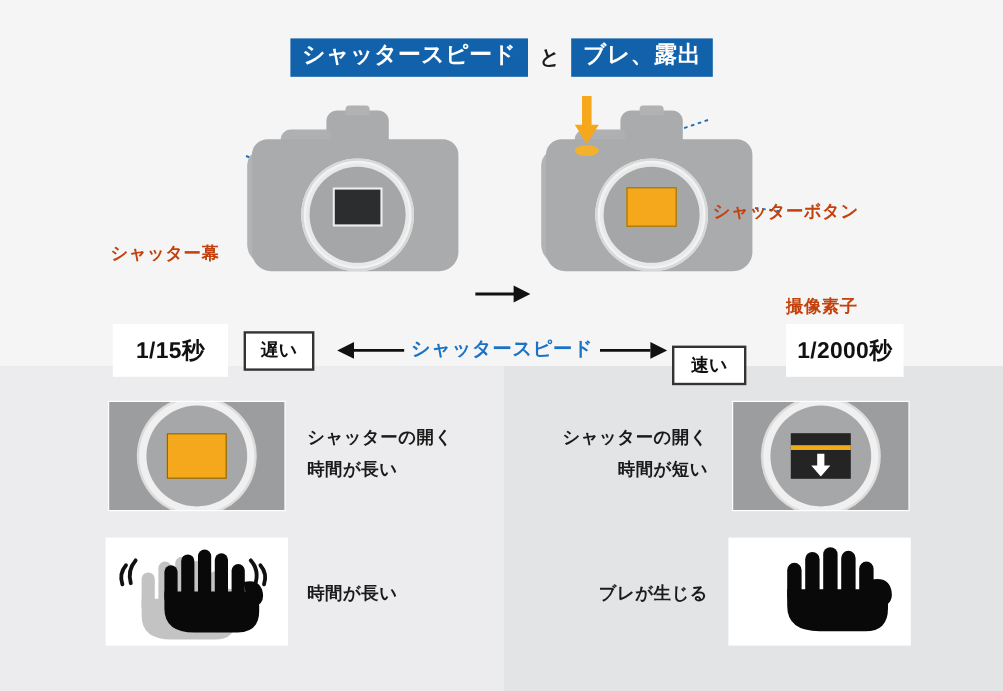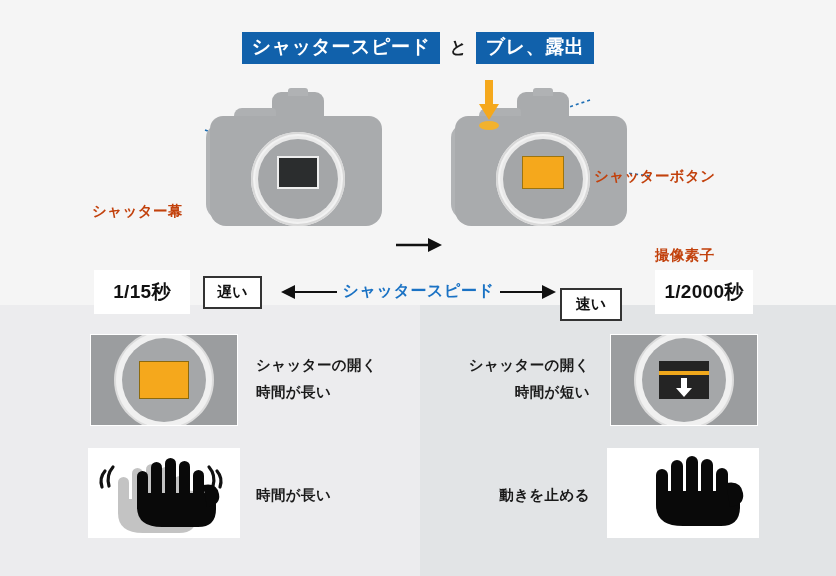--- a/index.html
+++ b/index.html
@@ -321,21 +321,21 @@
         <rect x="76" y="9" width="11" height="46" rx="5.5"></rect>
         <rect x="90" y="12" width="11" height="43" rx="5.5"></rect>
         <rect x="104" y="21" width="11" height="34" rx="5.5"></rect>
         <path d="M48 44 h67 q12 0 12 12 v4 q0 18 -18 18 h-36 q-25 0 -25 -20 Z"></path>
         <path d="M114 36 q14 -3 16 9 q2 11 -12 13 Z"></path>
       </g>
     </svg>
   </div>
   <div class="cap cap-bl">時間が長い</div>
 
-  <div class="cap cap-br">動きを止める</div>
+  <div class="cap cap-br">ブレが生じる</div>
   <div class="cardimg img-br">
     <svg width="150" height="88" viewBox="0 0 150 88">
       <g fill="#090909">
         <rect x="48" y="20" width="12" height="34" rx="6"></rect>
         <rect x="63" y="11" width="12" height="43" rx="6"></rect>
         <rect x="78" y="7" width="12" height="47" rx="6"></rect>
         <rect x="93" y="10" width="12" height="44" rx="6"></rect>
         <rect x="108" y="19" width="12" height="35" rx="6"></rect>
         <path d="M48 42 h72 q12 0 12 12 v4 q0 19 -19 19 h-38 q-27 0 -27 -21 Z"></path>
         <path d="M118 34 q15 -3 17 10 q2 12 -13 14 Z"></path>

